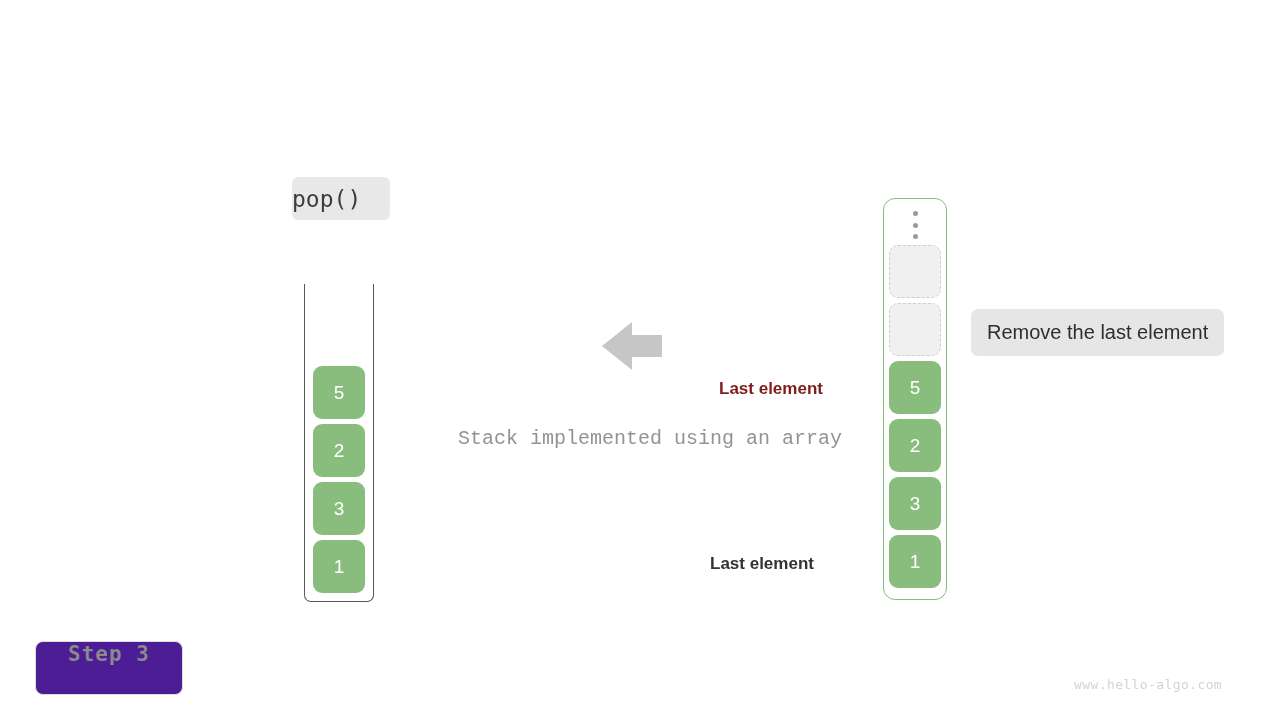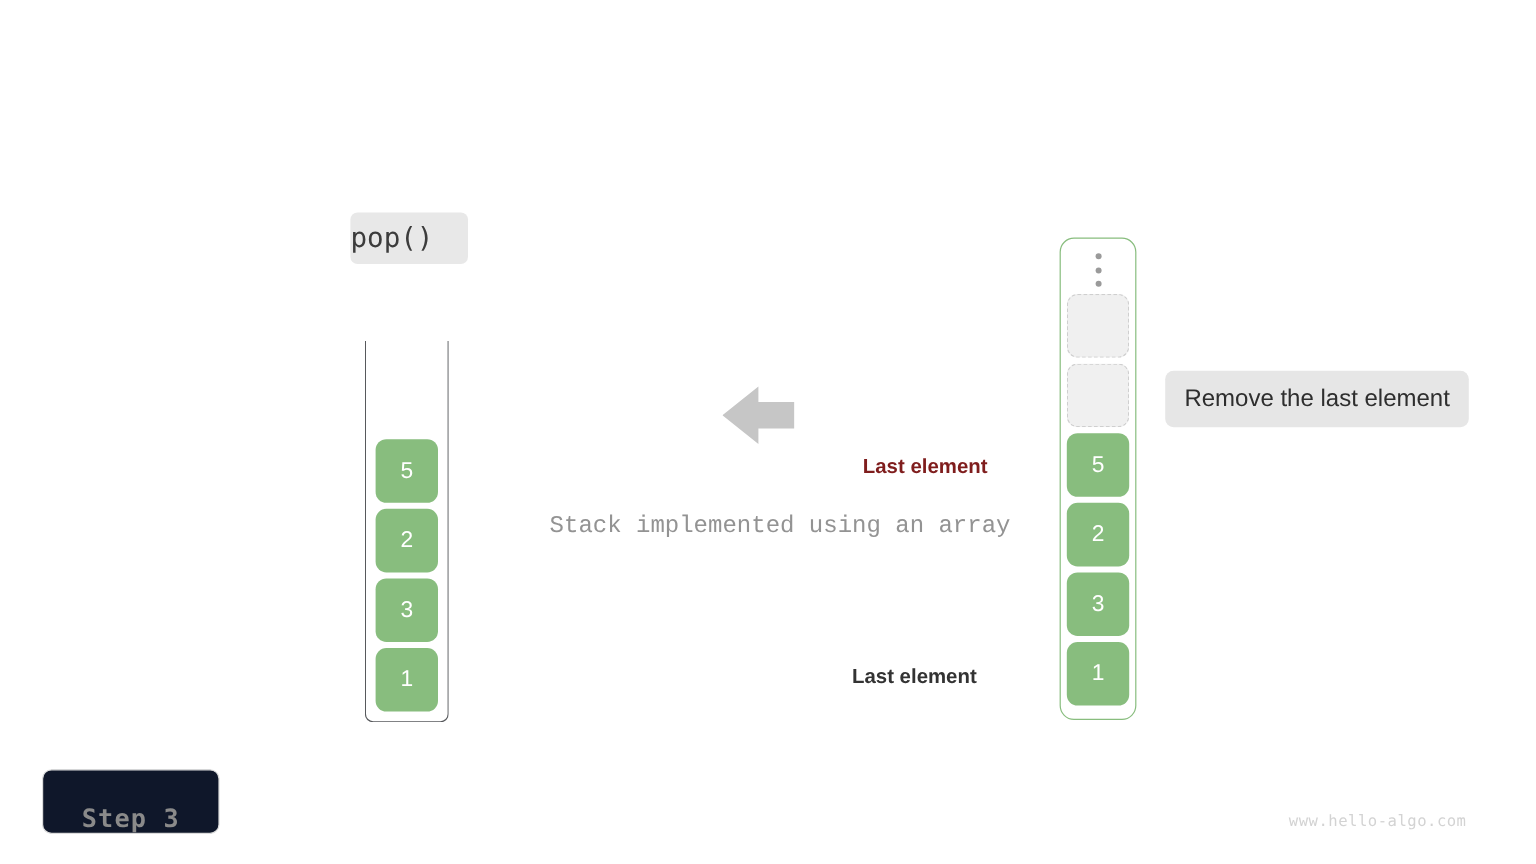--- a/index.html
+++ b/index.html
@@ -173,23 +173,23 @@
   }
 
   
   #step-badge {
     left: 35px;
     top: 641px;
     width: 146px;
     height: 52px;
     border: 1.5px solid #dcdcdc;
     border-radius: 8px;
-    background: #0f172a;
-    display: flex;
-    align-items: flex-end;
+    background: #4c1d95;
+    display: flex;
+    align-items: flex-start;
     justify-content: center;
   }
   #step-badge .step-text {
     font-family: "DejaVu Sans Mono", "Liberation Mono", monospace;
     font-size: 21px;
     font-weight: bold;
     color: #8a8a8a;
     letter-spacing: 1px;
   }
 

